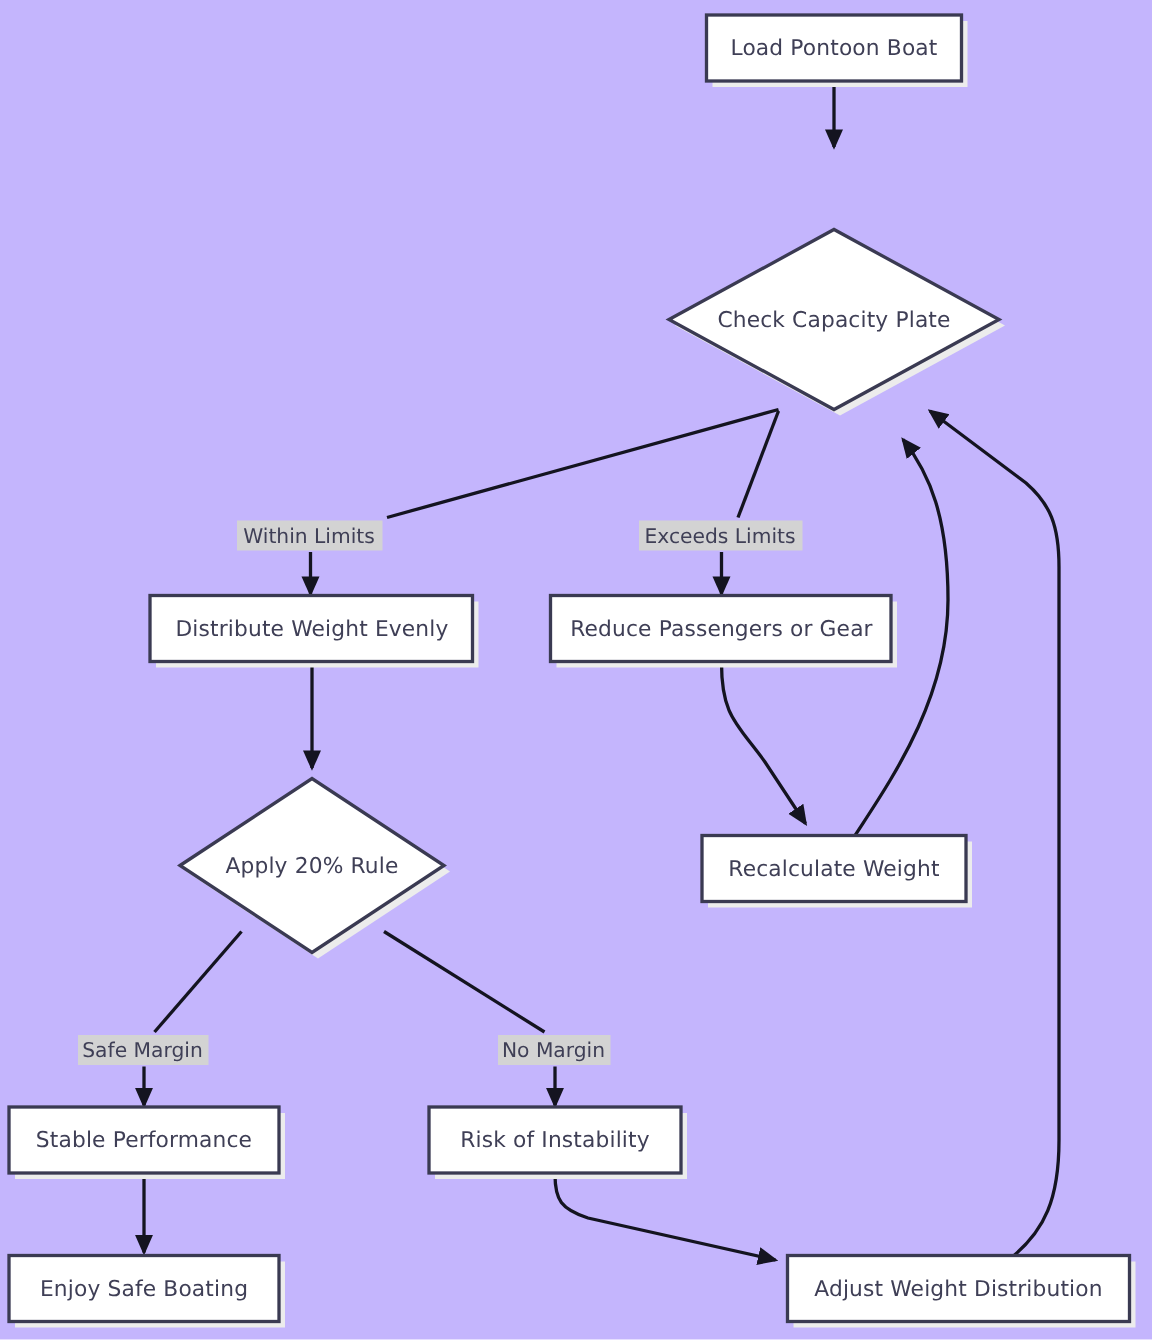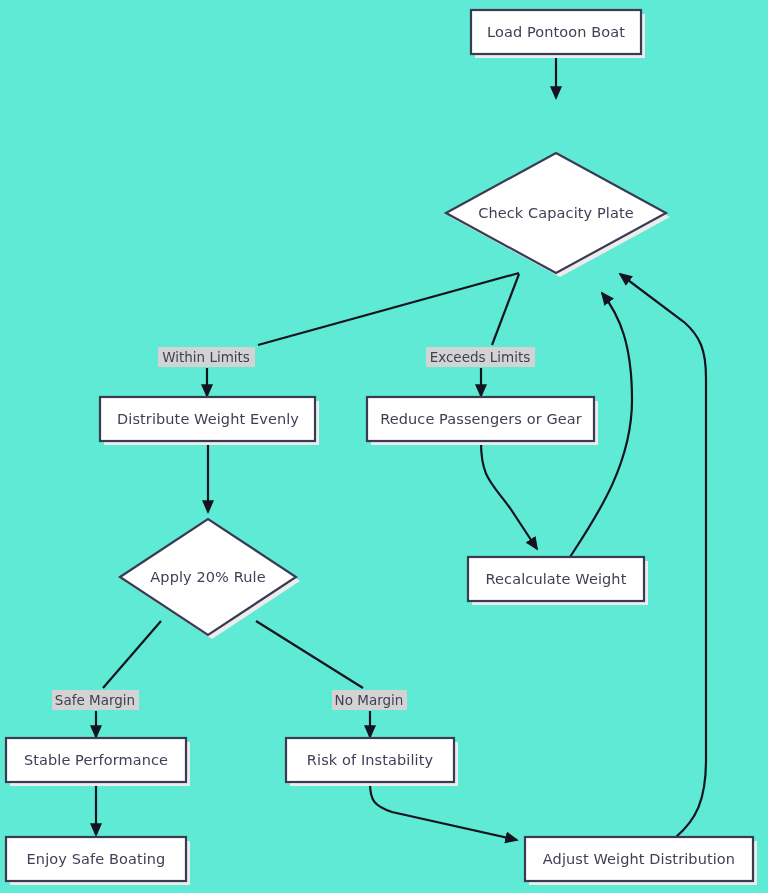--- a/index.html
+++ b/index.html
@@ -5,21 +5,21 @@
 <style>
   html, body {
     margin: 0;
     padding: 0;
     background: #ffffff;
   }
   #canvas {
     position: relative;
     width: 768px;
     height: 893px;
-    background: #5eead4;
+    background: #c4b5fd;
     font-family: "DejaVu Sans", "Liberation Sans", sans-serif;
     overflow: hidden;
   }
   svg#flow {
     position: absolute;
     top: 0;
     left: 0;
     width: 768px;
     height: 893px;
   }

